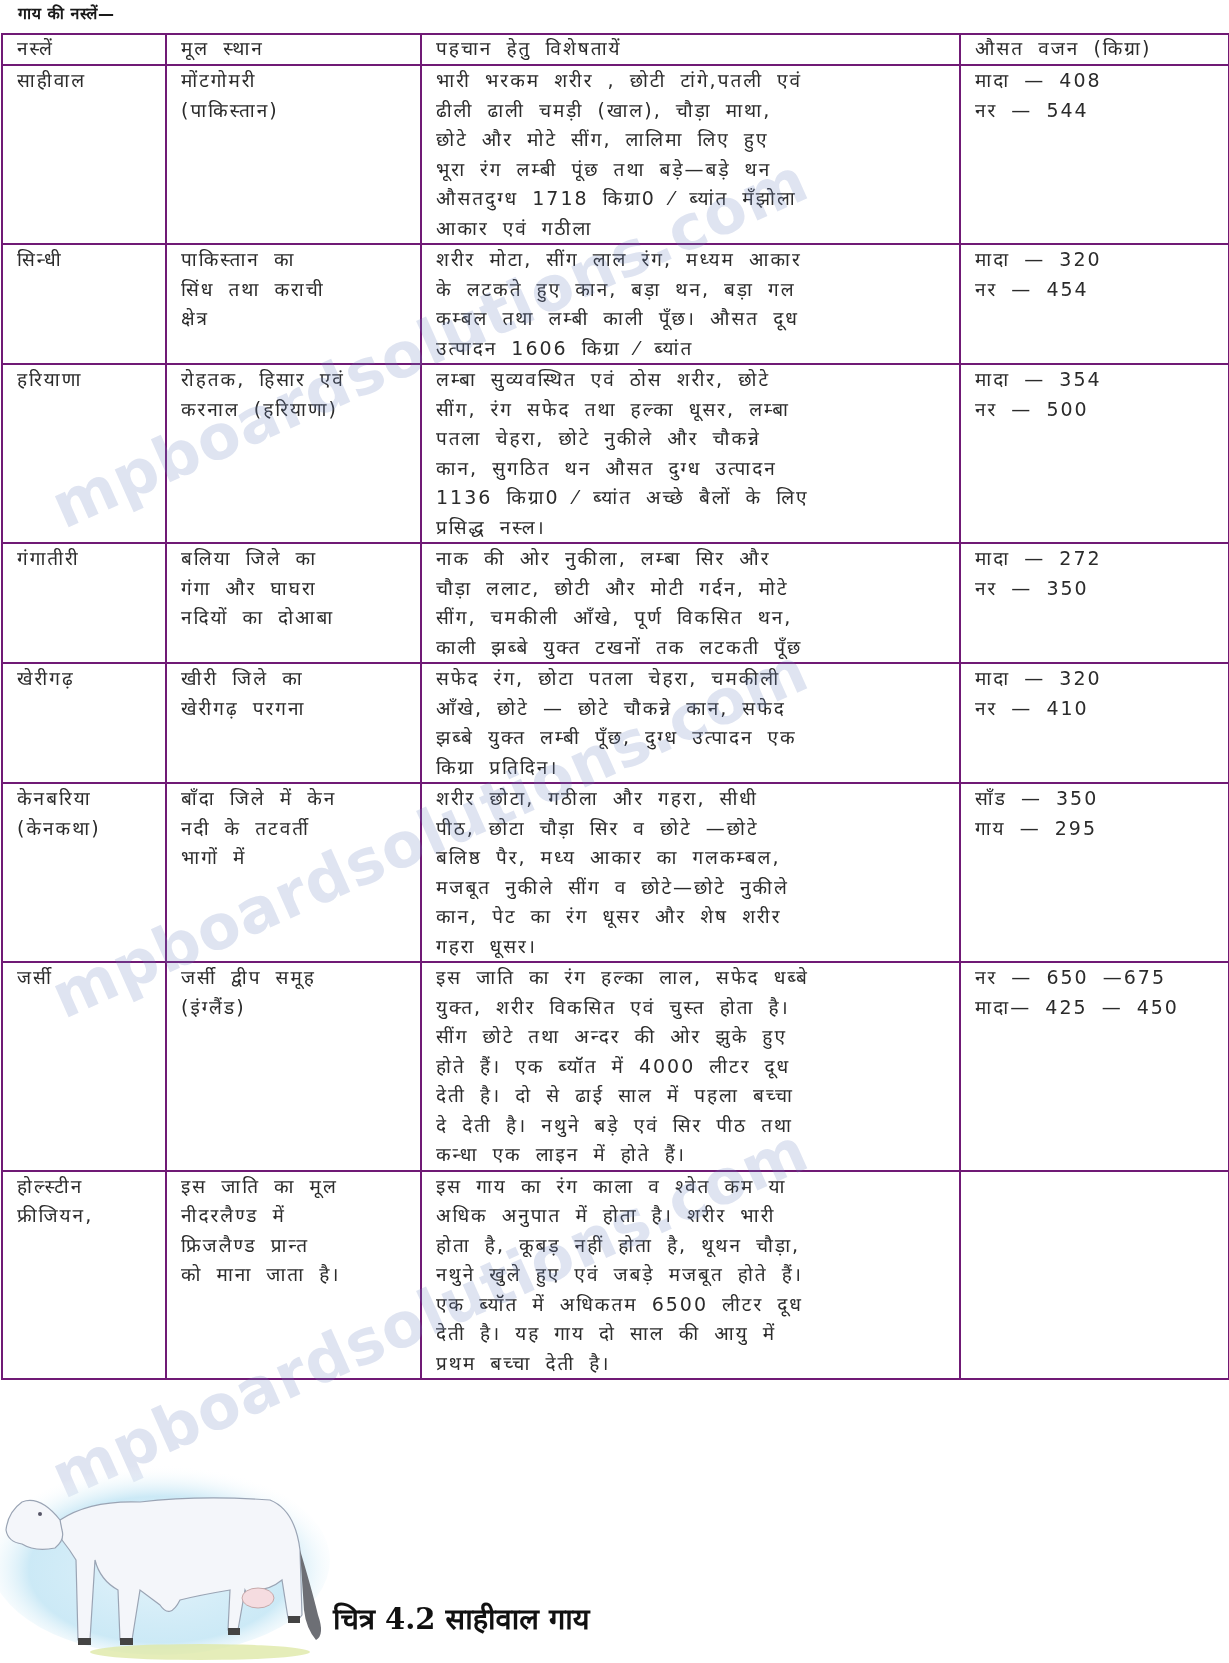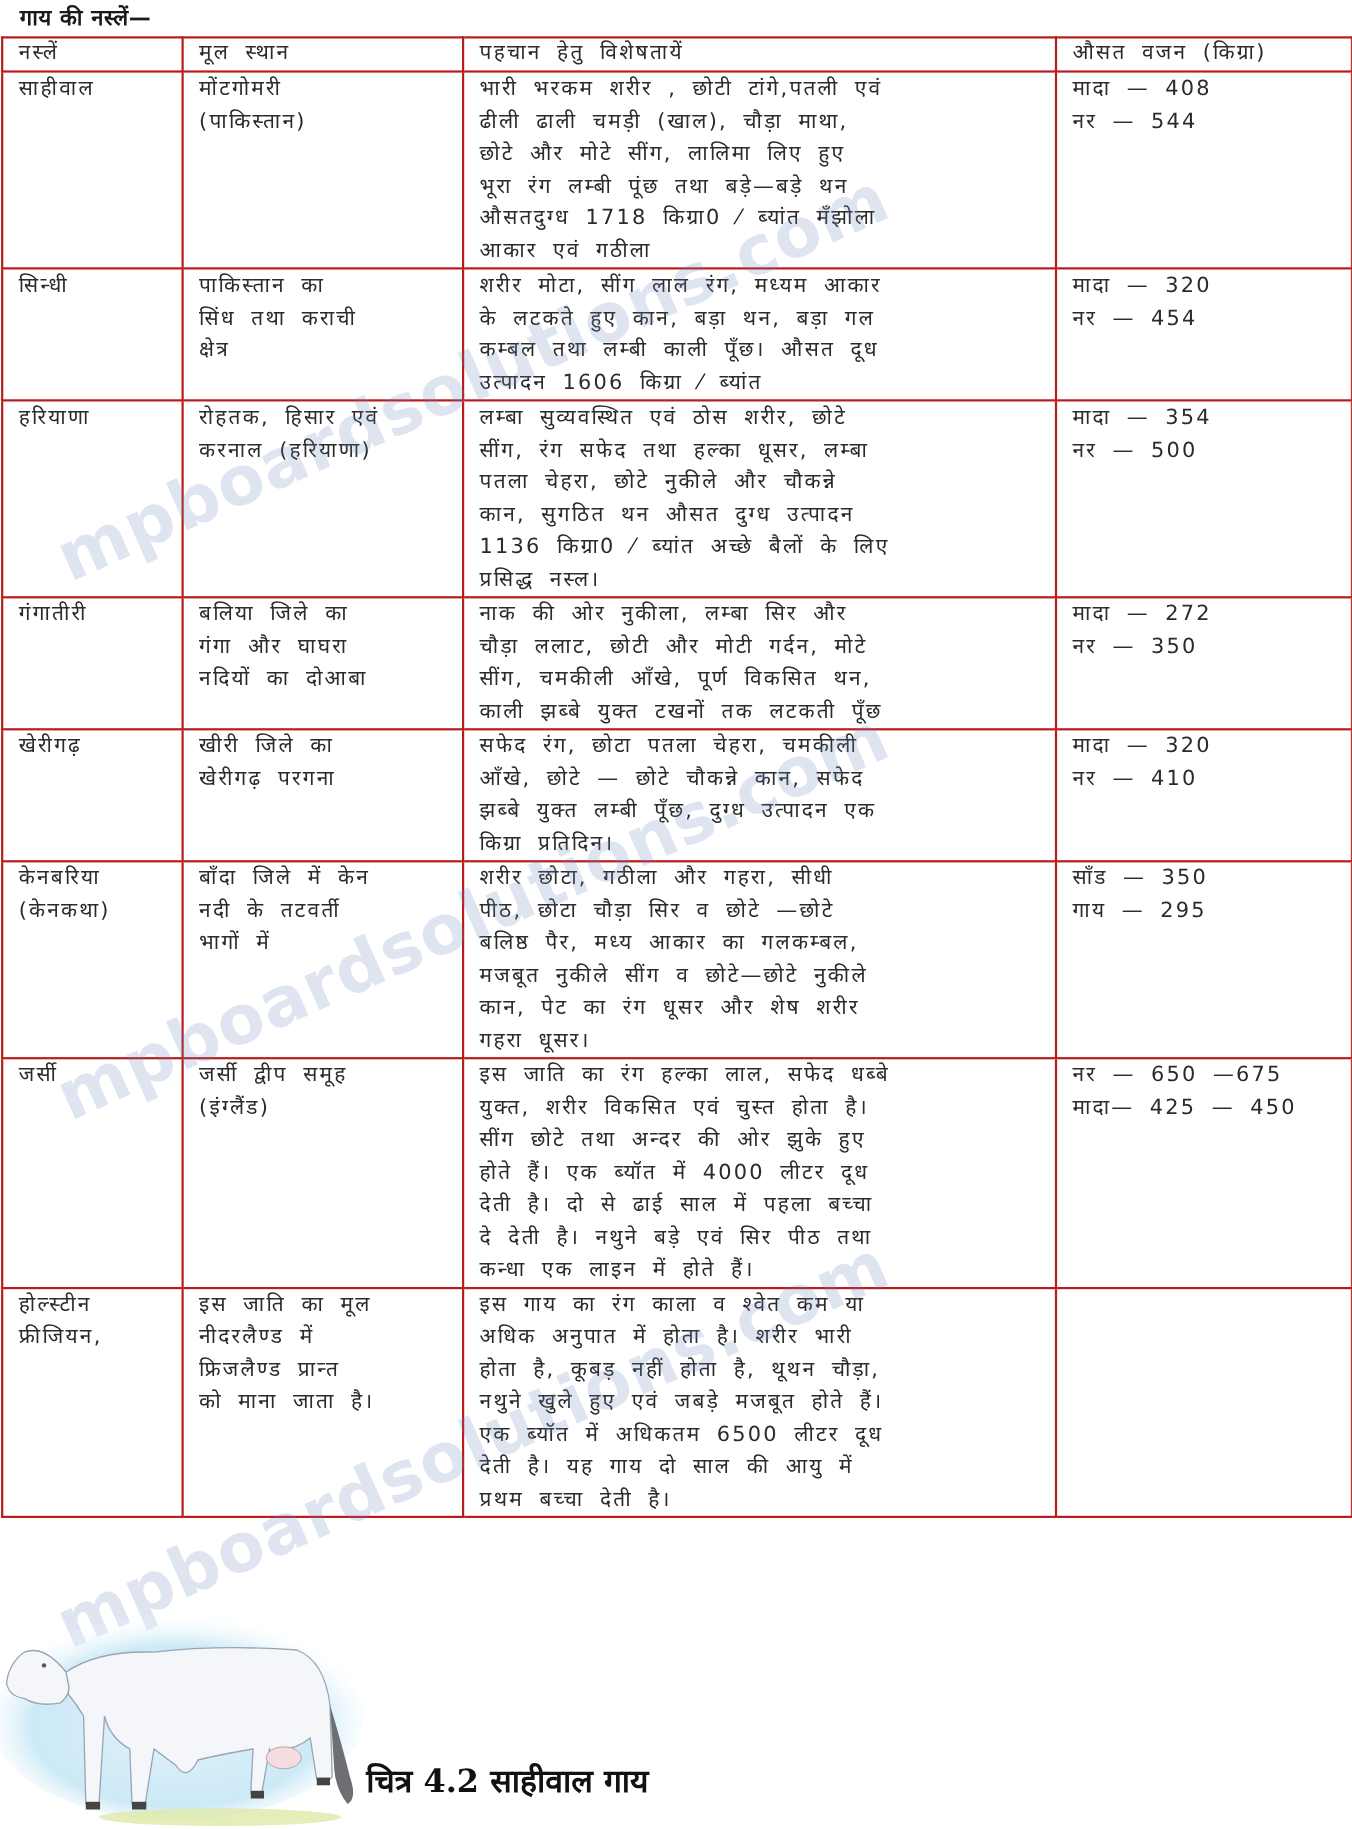--- a/index.html
+++ b/index.html
@@ -3,28 +3,28 @@
 <meta charset="utf-8">
 <style>
   * { box-sizing: border-box; }
   html, body { margin: 0; padding: 0; background: #ffffff; }
   body {
     width: 1229px; height: 1663px; position: relative; overflow: hidden;
     font-family: "DejaVu Sans", sans-serif; color: #1a1a1a;
   }
   .page-heading {
     position: absolute; left: 18px; top: 2px;
-    font-size: 20px; font-weight: bold; letter-spacing: 0.5px;
+    font-size: 16px; font-weight: bold; letter-spacing: 0.5px;
   }
   table.breeds {
     position: absolute; left: 1px; top: 33px; width: 1227px;
     border-collapse: collapse; table-layout: fixed;
   }
   table.breeds th, table.breeds td {
-    border: 2px solid #b91c1c;
+    border: 2px solid #701a75;
     vertical-align: top;
     font-size: 19px; line-height: 29.5px;
     padding: 0 10px 0 14px;
     font-weight: normal; text-align: left;
     color: #2b2b2b;
     letter-spacing: 2px; word-spacing: 6px;
   }
   table.breeds th { height: 31px; line-height: 27px; }
   col.c1 { width: 164px; }
   col.c2 { width: 255px; }

